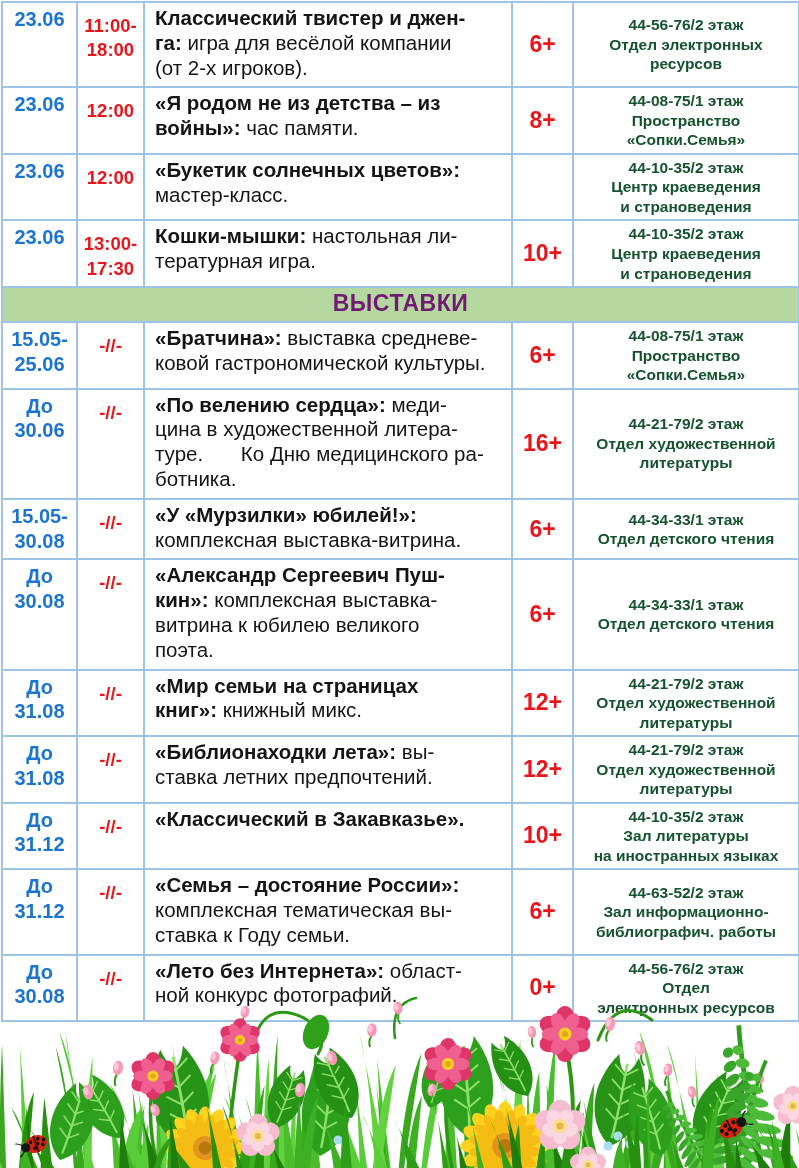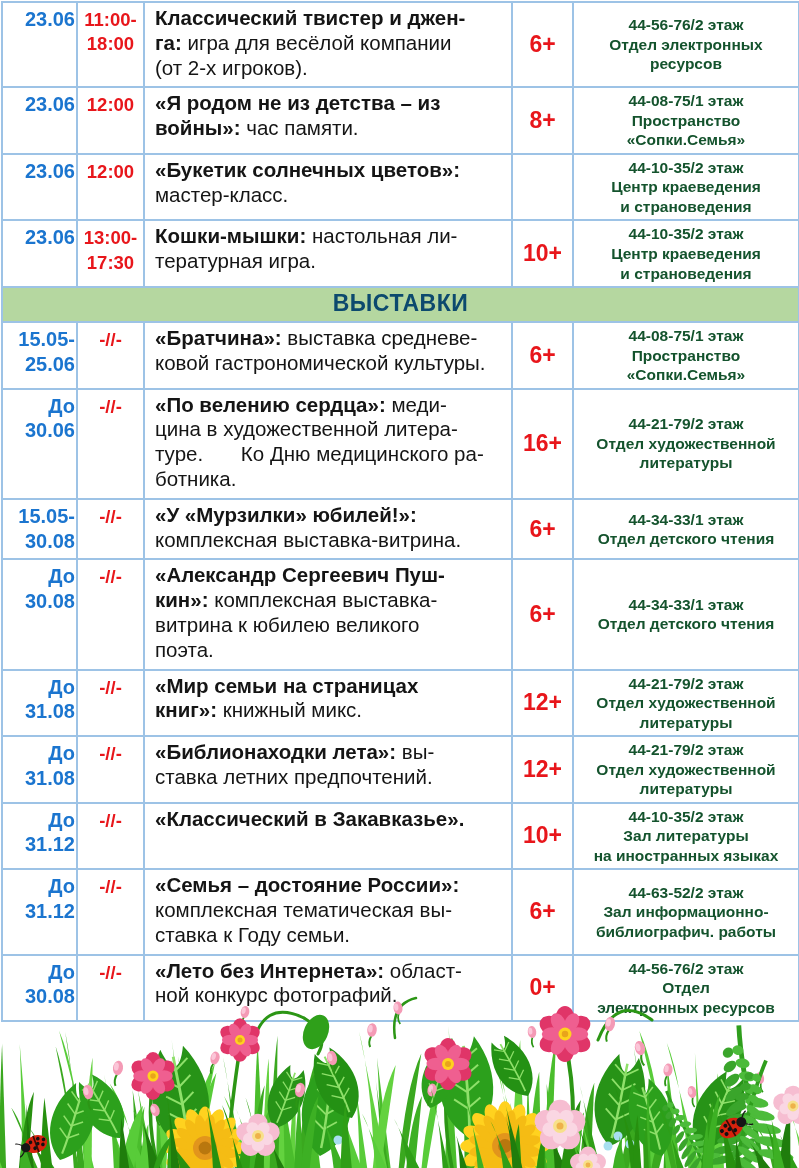--- a/index.html
+++ b/index.html
@@ -7,43 +7,43 @@
     width:799px;height:1168px;position:relative;overflow:hidden;
     background:#ffffff;
     font-family:"Liberation Sans","DejaVu Sans",sans-serif;
   }
   table.schedule{
     border-collapse:collapse;table-layout:fixed;width:797px;margin:1px 0 0 1px;
     background:#ffffff;
   }
   table.schedule td{border:2px solid #9dc3e6;overflow:hidden;}
   .c-date{
-    text-align:right;vertical-align:top;color:#1b75cf;font-weight:bold;
+    text-align:center;vertical-align:top;color:#1b75cf;font-weight:bold;
     font-size:20px;line-height:1.24;padding-top:4px;white-space:pre-line;
   }
   .c-time{
     text-align:center;vertical-align:top;color:#e8161b;font-weight:bold;
-    font-size:18.5px;line-height:1.3;padding-top:5px;white-space:pre-line;
+    font-size:18.5px;line-height:1.3;padding-top:11px;white-space:pre-line;
   }
   .c-desc{
     text-align:left;vertical-align:top;color:#151515;
     font-size:20.5px;line-height:1.21;padding:3px 16px 6px 10px;white-space:pre-line;
   }
   .ev-title{font-weight:bold;}
   .ev-italic{margin-left:32px;}
   .c-age{
     text-align:center;vertical-align:middle;color:#e8161b;font-weight:bold;
     font-size:23px;padding:0;
   }
   .c-loc{
     text-align:center;vertical-align:middle;color:#14532d;font-weight:bold;
     font-size:15.5px;line-height:1.26;white-space:pre-line;padding:3px 4px;
   }
   tr.section-row td{
-    text-align:center;font-weight:bold;font-size:23px;color:#0c4a6e;
+    text-align:center;font-weight:bold;font-size:23px;color:#701a75;
     padding:2px 0 4px 0;letter-spacing:0.5px;
   }
   tr.section-green td{background:#b5d7a0;}
   tr.section-blue td{background:#7fd2e2;}
   svg.decor{position:absolute;left:0;bottom:0;width:799px;height:200px;display:block;}
 </style>
 </head>
 <body>
 
 <table class="schedule">

